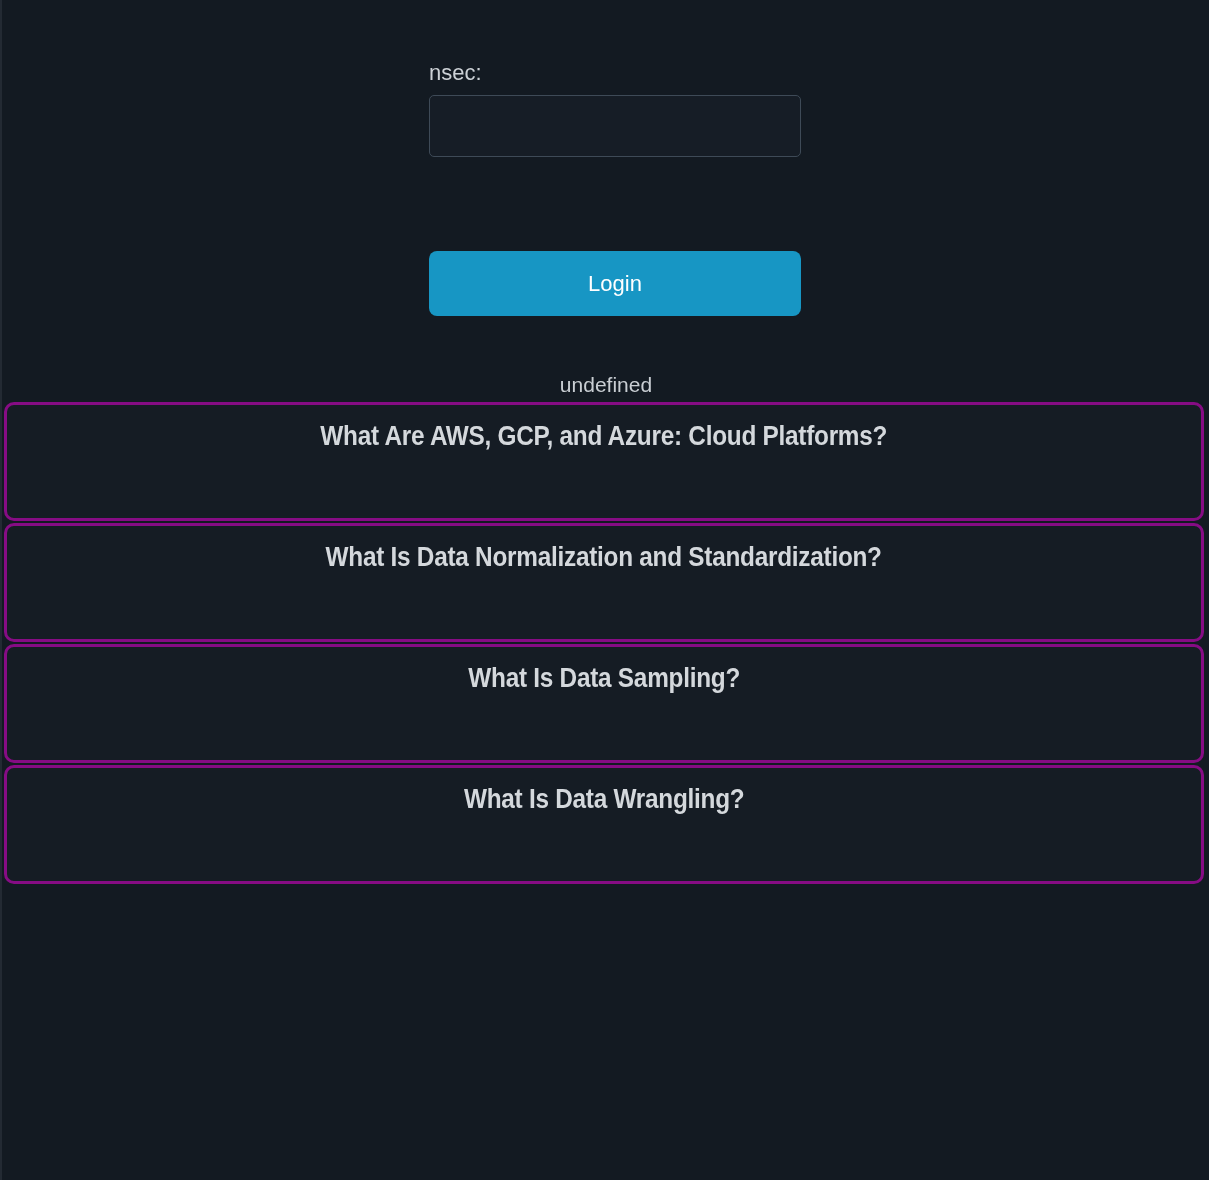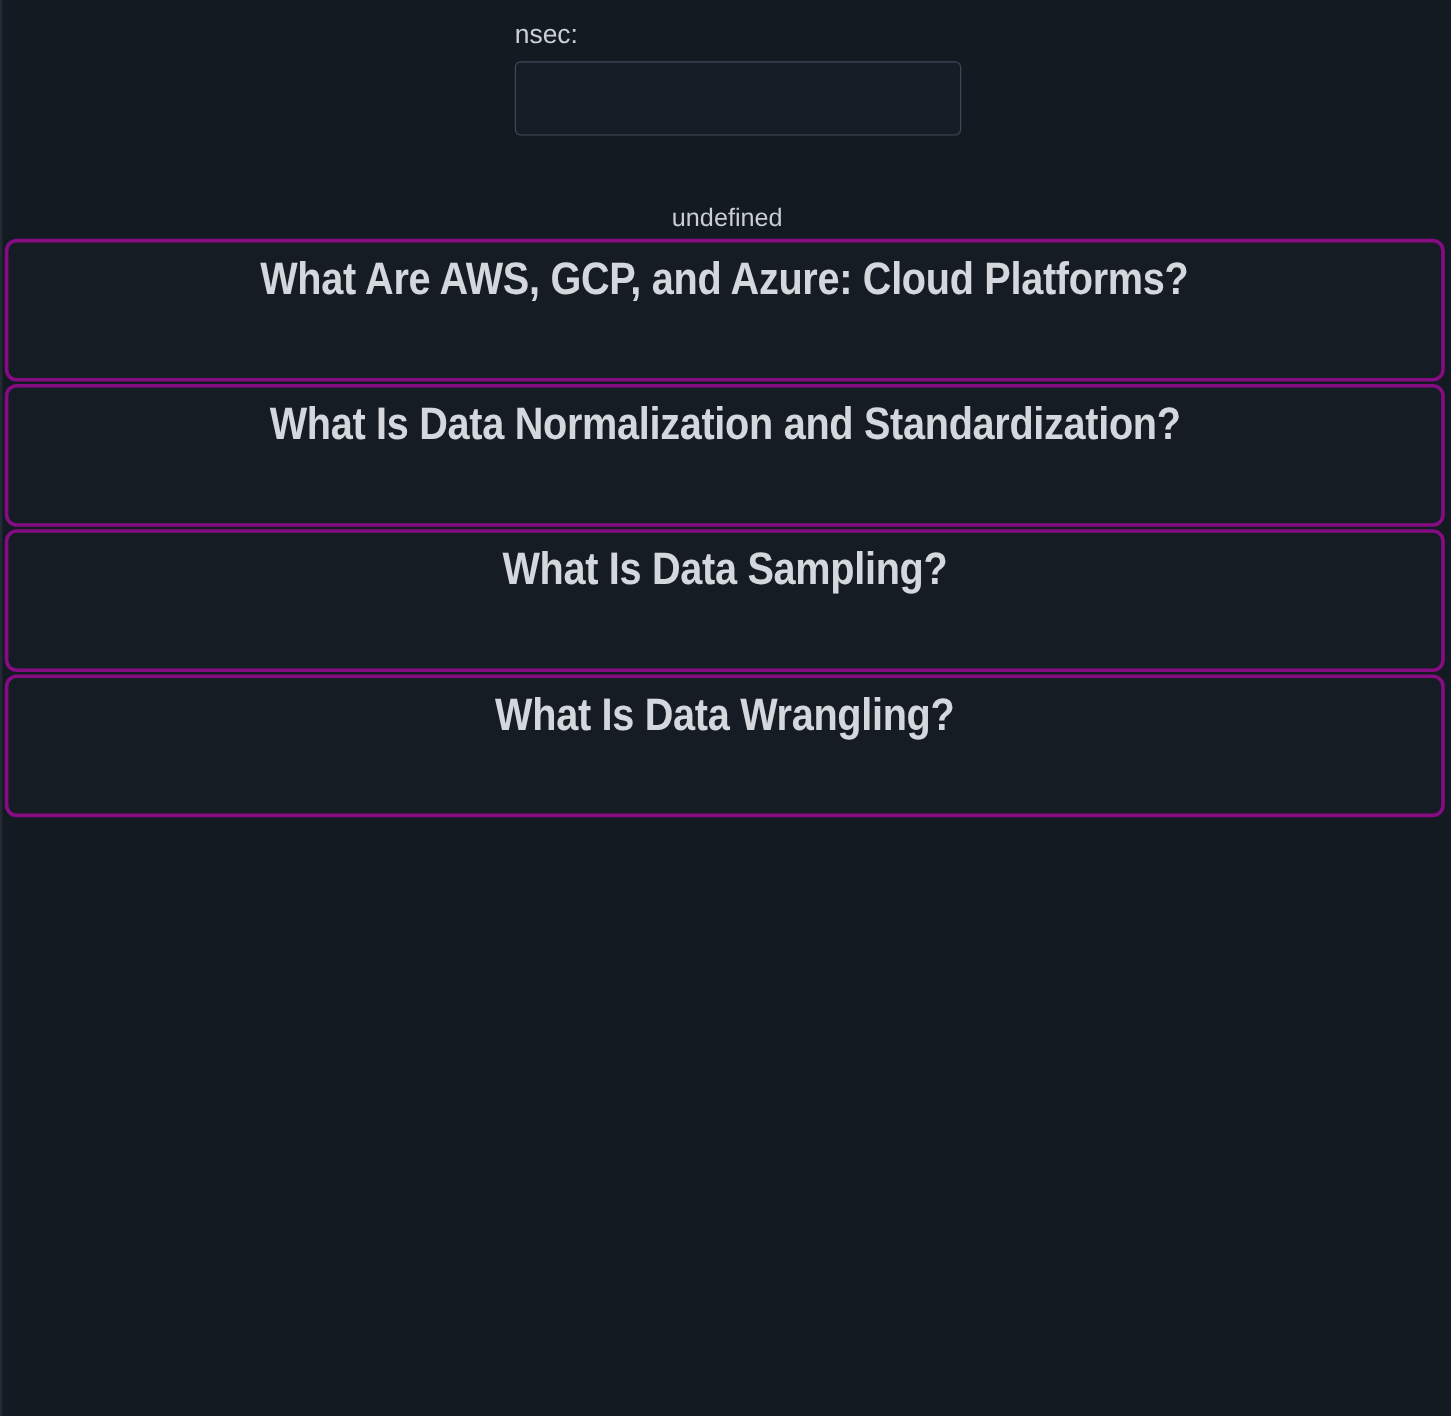--- a/index.html
+++ b/index.html
@@ -18,20 +18,21 @@
     position: absolute;
     left: 0; top: 0;
     width: 2px; height: 100%;
     background: #232a33;
   }
   
   .login-form {
     width: 372px;
     margin-left: 429px;
     padding-top: 17px;
+    margin-top: 44px;
   }
   .nsec-label {
     display: block;
     color: #ccd1d6;
     font-size: 22px;
     line-height: 24px;
   }
   .nsec-input {
     display: block;
     margin-top: 10px;
@@ -82,21 +83,21 @@
     border-radius: 10px;
     background: #151c24;
     margin-bottom: 2px;
     padding-top: 12px;
     text-align: center;
     overflow: hidden;
     cursor: pointer;
   }
   .card-title {
     margin: 0;
-    font-size: 38px;
+    font-size: 28px;
     font-weight: 700;
     color: #d4d8dc;
     line-height: 38px;
     white-space: nowrap;
   }
   .card-title .condense {
     display: inline-block;
     transform: scaleX(0.87);
     transform-origin: center;
     letter-spacing: -0.3px;
@@ -105,20 +106,21 @@
 </head>
 <body>
 
 <div class="left-edge"></div>
 
 <main class="page">
 
   <section class="login-form">
     <label class="nsec-label">nsec:</label>
     <input class="nsec-input" type="text" value="" style="">
+    <button class="login-button">Login</button>
   </section>
 
   <div class="status-text">undefined</div>
 
   <ul class="card-list">
     <li class="card">
       <h2 class="card-title"><span class="condense">What Are AWS, GCP, and Azure: Cloud Platforms?</span></h2>
     </li>
     <li class="card">
       <h2 class="card-title"><span class="condense">What Is Data Normalization and Standardization?</span></h2>

